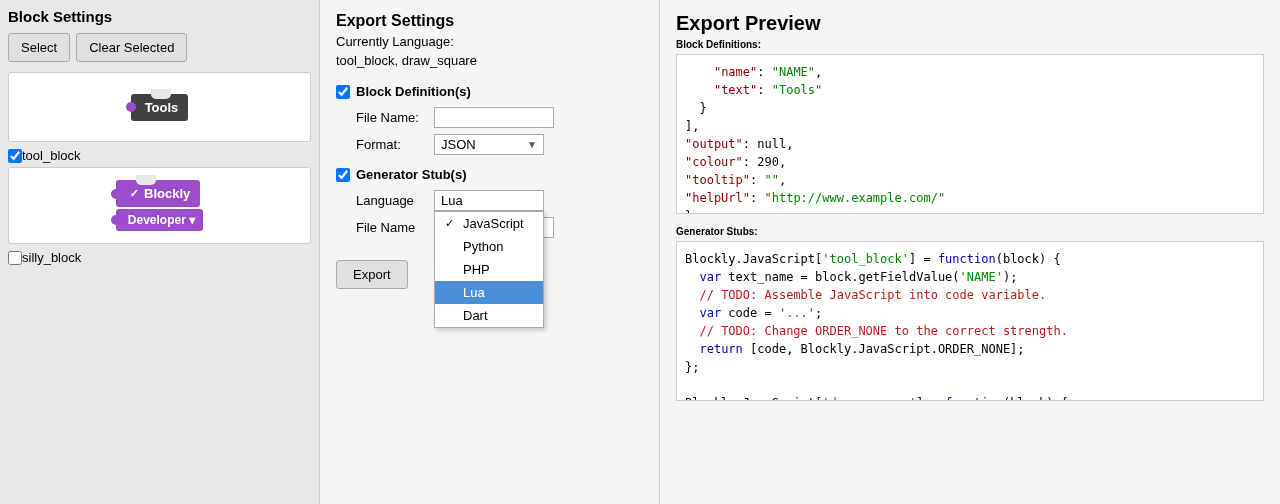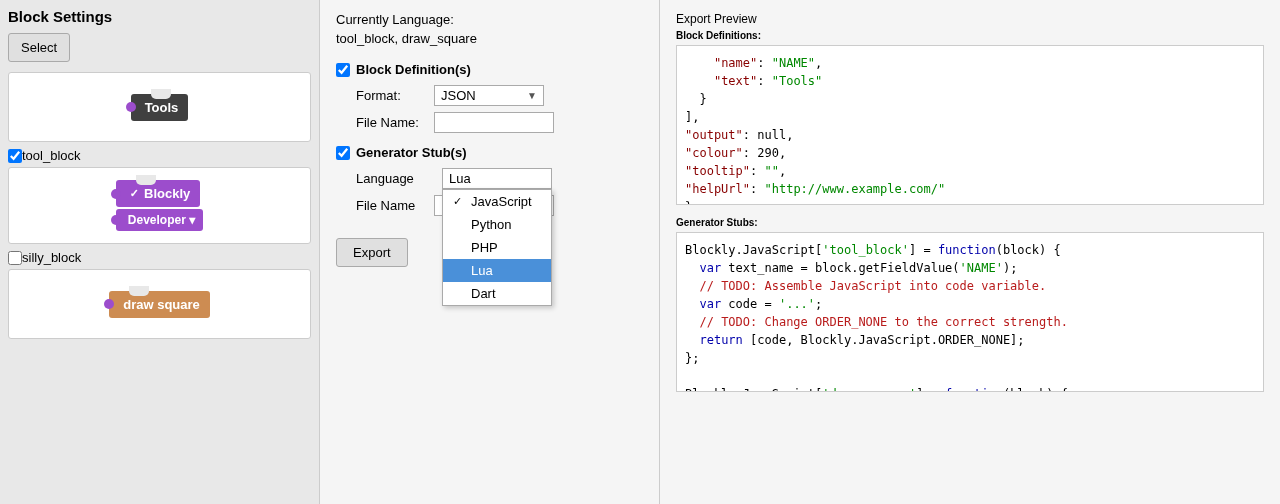--- a/index.html
+++ b/index.html
@@ -166,21 +166,20 @@
     .form-input {
       padding: 2px 4px;
       border: 1px solid #aaa;
       font-size: 13px;
       width: 120px;
       background: white;
     }
 
     .dropdown-container {
       position: relative;
-      margin-left: 8px;
     }
     .custom-select-wrapper {
       position: relative;
       display: inline-block;
     }
     .select-display {
       display: flex;
       align-items: center;
       background: white;
       border: 1px solid #aaa;
@@ -237,22 +236,22 @@
     }
 
     
     .export-preview-panel {
       flex: 1;
       background: #f5f5f5;
       padding: 12px 16px;
       overflow-y: auto;
     }
     .preview-title {
-      font-size: 12px;
-      font-weight: normal;
+      font-size: 20px;
+      font-weight: bold;
       margin-bottom: 4px;
     }
     .preview-subtitle {
       font-size: 10px;
       font-weight: bold;
       margin-bottom: 4px;
     }
     .code-block {
       background: white;
       border: 1px solid #ccc;
@@ -275,20 +274,21 @@
     ::-webkit-scrollbar-track { background: #f0f0f0; }
     ::-webkit-scrollbar-thumb { background: #bbb; border-radius: 4px; }
   </style>
 </head>
 <body>
 
 <div class="block-selector-panel">
   <div class="panel-title">Block Settings</div>
   <div class="button-row">
     <button class="btn">Select</button>
+    <button class="btn">Clear Selected</button>
   </div>
 
   <div class="block-preview">
     <div class="blockly-block blockly-tools">
       <span class="notch"></span>
       <span>Tools</span>
     </div>
   </div>
   <div class="block-item">
     <input type="checkbox" checked="" style="">
@@ -305,49 +305,44 @@
       <div class="blockly-block blockly-developer">
         <span>Developer ▾</span>
       </div>
     </div>
   </div>
   <div class="block-item">
     <input type="checkbox" style="">
     <span class="block-name">silly_block</span>
   </div>
 
-  <div class="block-preview">
-    <div class="blockly-block blockly-draw-square">
-      <span class="notch"></span>
-      <span>draw square</span>
-    </div>
-  </div>
 </div>
 
 <div class="export-settings-panel">
+  <div class="panel-title-export">Export Settings</div>
   <div class="currently-selected">Currently Language:</div>
   <div class="selected-values">tool_block, draw_square</div>
 
   
   <div class="section-header">
     <input type="checkbox" checked="" style="">
     <span>Block Definition(s)</span>
+  </div>
+  <div class="form-row">
+    <span class="form-label">File Name:</span>
+    <input type="text" class="form-input" style="">
   </div>
   <div class="form-row">
     <span class="form-label">Format:</span>
     <div class="custom-select-wrapper">
       <div class="select-display">
         <span>JSON</span>
         <span class="select-arrow">▼</span>
       </div>
     </div>
-  </div>
-  <div class="form-row">
-    <span class="form-label">File Name:</span>
-    <input type="text" class="form-input" style="">
   </div>
 
   <div class="section-divider"></div>
 
   
   <div class="section-header">
     <input type="checkbox" checked="" style="">
     <span>Generator Stub(s)</span>
   </div>
   <div class="form-row">

